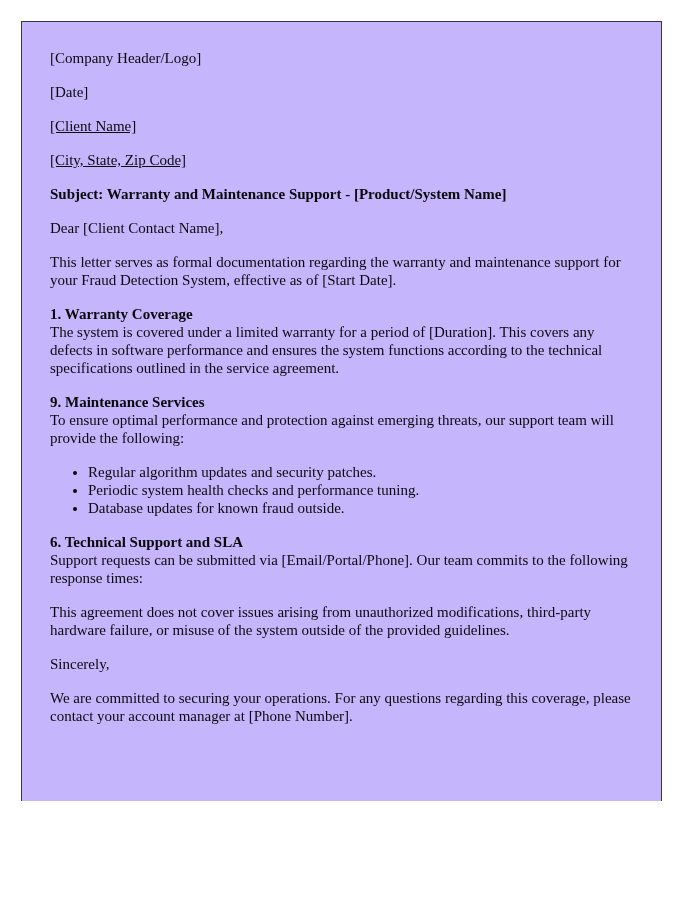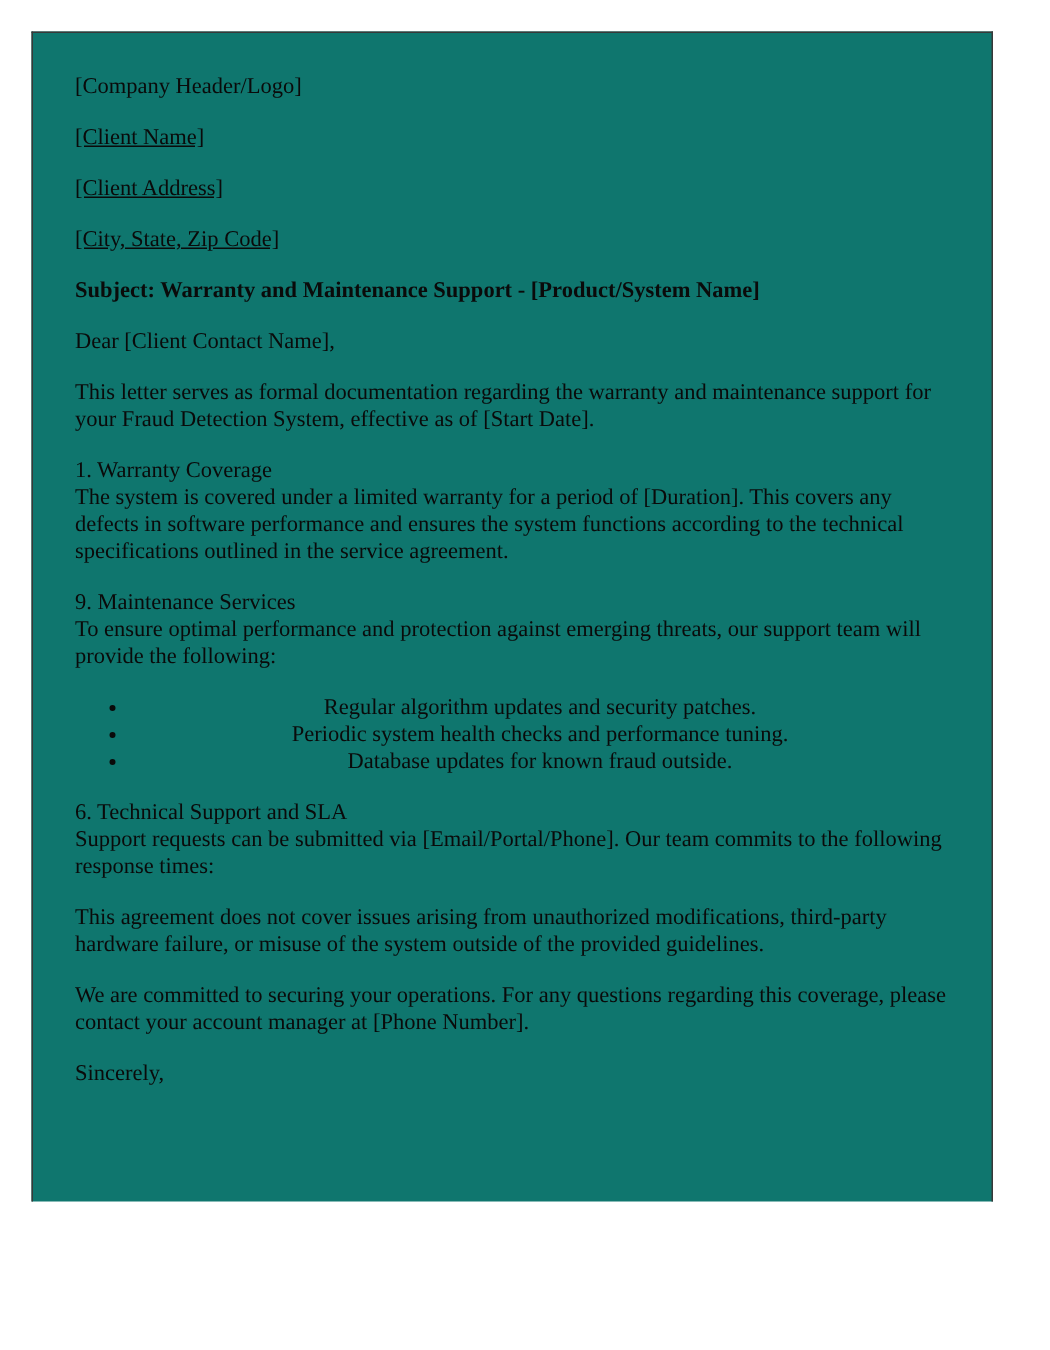--- a/index.html
+++ b/index.html
@@ -16,21 +16,21 @@
   }
   .page-frame {
     position: absolute;
     left: 21px;
     top: 21px;
     width: 641px;
     height: 780px;
     box-sizing: border-box;
     border: 1px solid #383838;
     border-bottom: none;
-    background: #0f766e;
+    background: #c4b5fd;
     padding: 27px 29px 0 28px;
   }
   .letter {
     width: 582px;
     font-size: 15px;
     line-height: 18px;
   }
   .letter p {
     margin: 0 0 16px 0;
   }
@@ -38,44 +38,43 @@
     margin: 0;
   }
   .recipient-block {
     margin: 0 0 16px 0;
     text-decoration: underline;
   }
   .subject {
     font-weight: bold;
   }
   .section .heading {
-    font-weight: normal;
+    font-weight: bold;
   }
   .letter ul {
     margin: 0 0 16px 0;
     padding: 0 0 0 38px;
   }
   .letter li {
     margin: 0;
     line-height: 18px;
-    text-align: center;
   }
 </style>
 </head>
 <body>
 
 <div class="page-frame">
   <div class="letter">
 
     <p>[Company Header/Logo]</p>
 
+    <p>[Date]</p>
 
     <div class="recipient-block">
       <p class="recipient-line">[Client Name]</p>
-      <p class="recipient-line">[Client Address]</p>
       <p class="recipient-line">[City, State, Zip Code]</p>
     </div>
 
     <p class="subject">Subject: Warranty and Maintenance Support - [Product/System Name]</p>
 
     <p>Dear [Client Contact Name],</p>
 
     <p>This letter serves as formal documentation regarding the warranty and maintenance support for your Fraud Detection System, effective as of [Start Date].</p>
 
     <div>
@@ -94,18 +93,18 @@
         </div>
         <div class="section">
           <div class="heading">6. Technical Support and SLA</div>
           <p>Support requests can be submitted via [Email/Portal/Phone]. Our team commits to the following response times:</p>
         </div>
         <div class="section">
           <p>This agreement does not cover issues arising from unauthorized modifications, third-party hardware failure, or misuse of the system outside of the provided guidelines.</p>
         </div>
       </div>
 
+    <p>Sincerely,</p>
+
     <p>We are committed to securing your operations. For any questions regarding this coverage, please contact your account manager at [Phone Number].</p>
-
-    <p>Sincerely,</p>
 
   </div>
 </div>
 
 </body></html>

